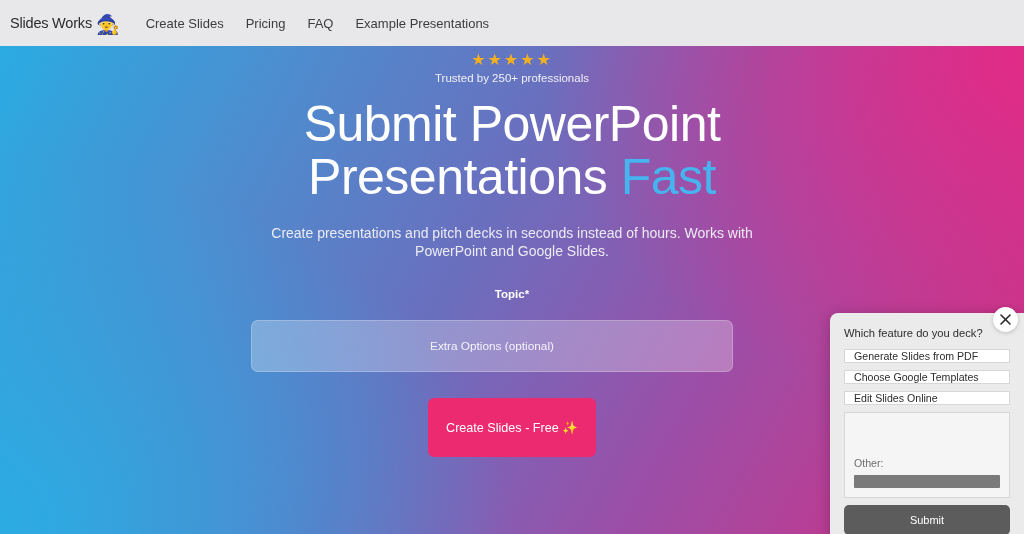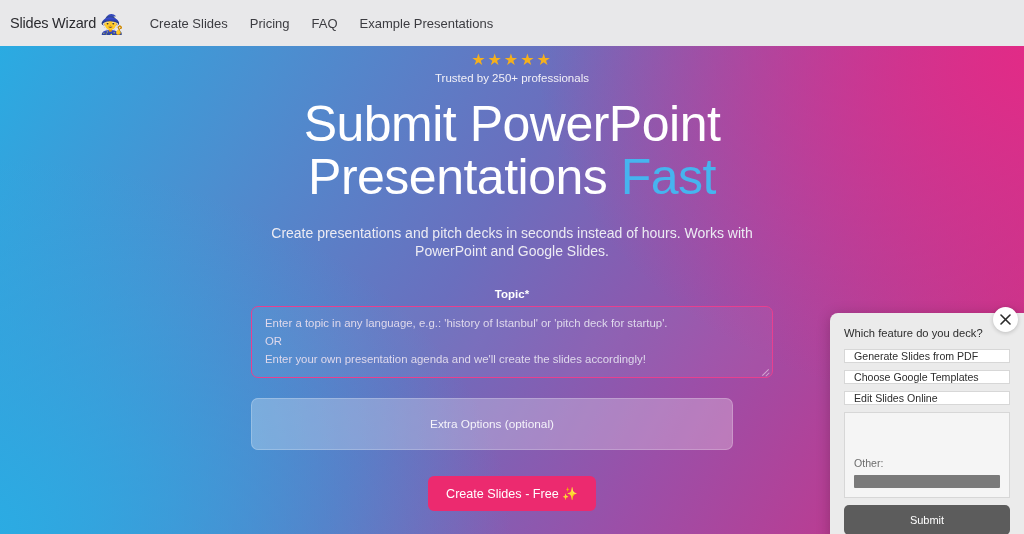--- a/index.html
+++ b/index.html
@@ -107,21 +107,20 @@
 
   
   #form-area {
     width: 522px;
     margin: 27px auto 0;
   }
   #topic-label {
     text-align: center;
     font-size: 11.5px;
     color: #ffffff;
-    margin-bottom: 6px;
     font-weight: 600;
   }
   #topic-input {
     width: 522px;
     height: 72px;
     border: 1.4px solid #e8408f;
     border-radius: 7px;
     background: rgba(255,255,255,0.045);
     padding: 8px 13px;
     color: #e9e6f2;
@@ -171,21 +170,21 @@
   #cta-row {
     margin-top: 26px;
     display: flex;
     justify-content: center;
   }
   #cta-button {
     background: #ec2a6f;
     color: #ffffff;
     border: none;
     border-radius: 6px;
-    padding: 10px 18px;
+    padding: 22px 18px;
     font-size: 12.6px;
     font-family: "Liberation Sans", sans-serif;
     cursor: pointer;
     white-space: nowrap;
   }
 
   
   #survey {
     position: absolute;
     left: 830px;
@@ -261,21 +260,21 @@
     justify-content: center;
     box-shadow: 0 1px 4px rgba(0,0,0,0.2);
   }
   #survey-close svg { display: block; }
 </style>
 </head>
 <body>
 
 <div id="navbar">
   <div id="brand">
-    <span id="brand-name">Slides Wizard</span>
+    <span id="brand-name">Slides Works</span>
     <span id="brand-icon">🧙</span>
   </div>
   <div id="nav-links">
     <a class="nav-link" href="#">Create Slides</a>
     <a class="nav-link" href="#">Pricing</a>
     <a class="nav-link" href="#">FAQ</a>
     <a class="nav-link" href="#">Example Presentations</a>
   </div>
 </div>
 
@@ -287,26 +286,20 @@
   <h1 id="headline">
     <span>Submit PowerPoint</span><br>
     <span>Presentations </span><span id="headline-accent">Fast</span>
   </h1>
 
   <p id="subheadline">Create presentations and pitch decks in seconds instead of hours. Works with PowerPoint and Google Slides.</p>
 
   <div id="form-area">
     <div id="topic-label">Topic*</div>
 
-    <div id="topic-wrap">
-      <textarea id="topic-input" placeholder="Enter a topic in any language, e.g.: 'history of Istanbul' or 'pitch deck for startup'.
-OR
-Enter your own presentation agenda and we'll create the slides accordingly!" style=""></textarea>
-      <span id="resize-handle"></span>
-    </div>
 
     <div id="extra-options">
       <span>Extra Options (optional)</span>
     </div>
 
     <div id="cta-row">
       <button id="cta-button">Create Slides - Free ✨</button>
     </div>
   </div>
 </div>

